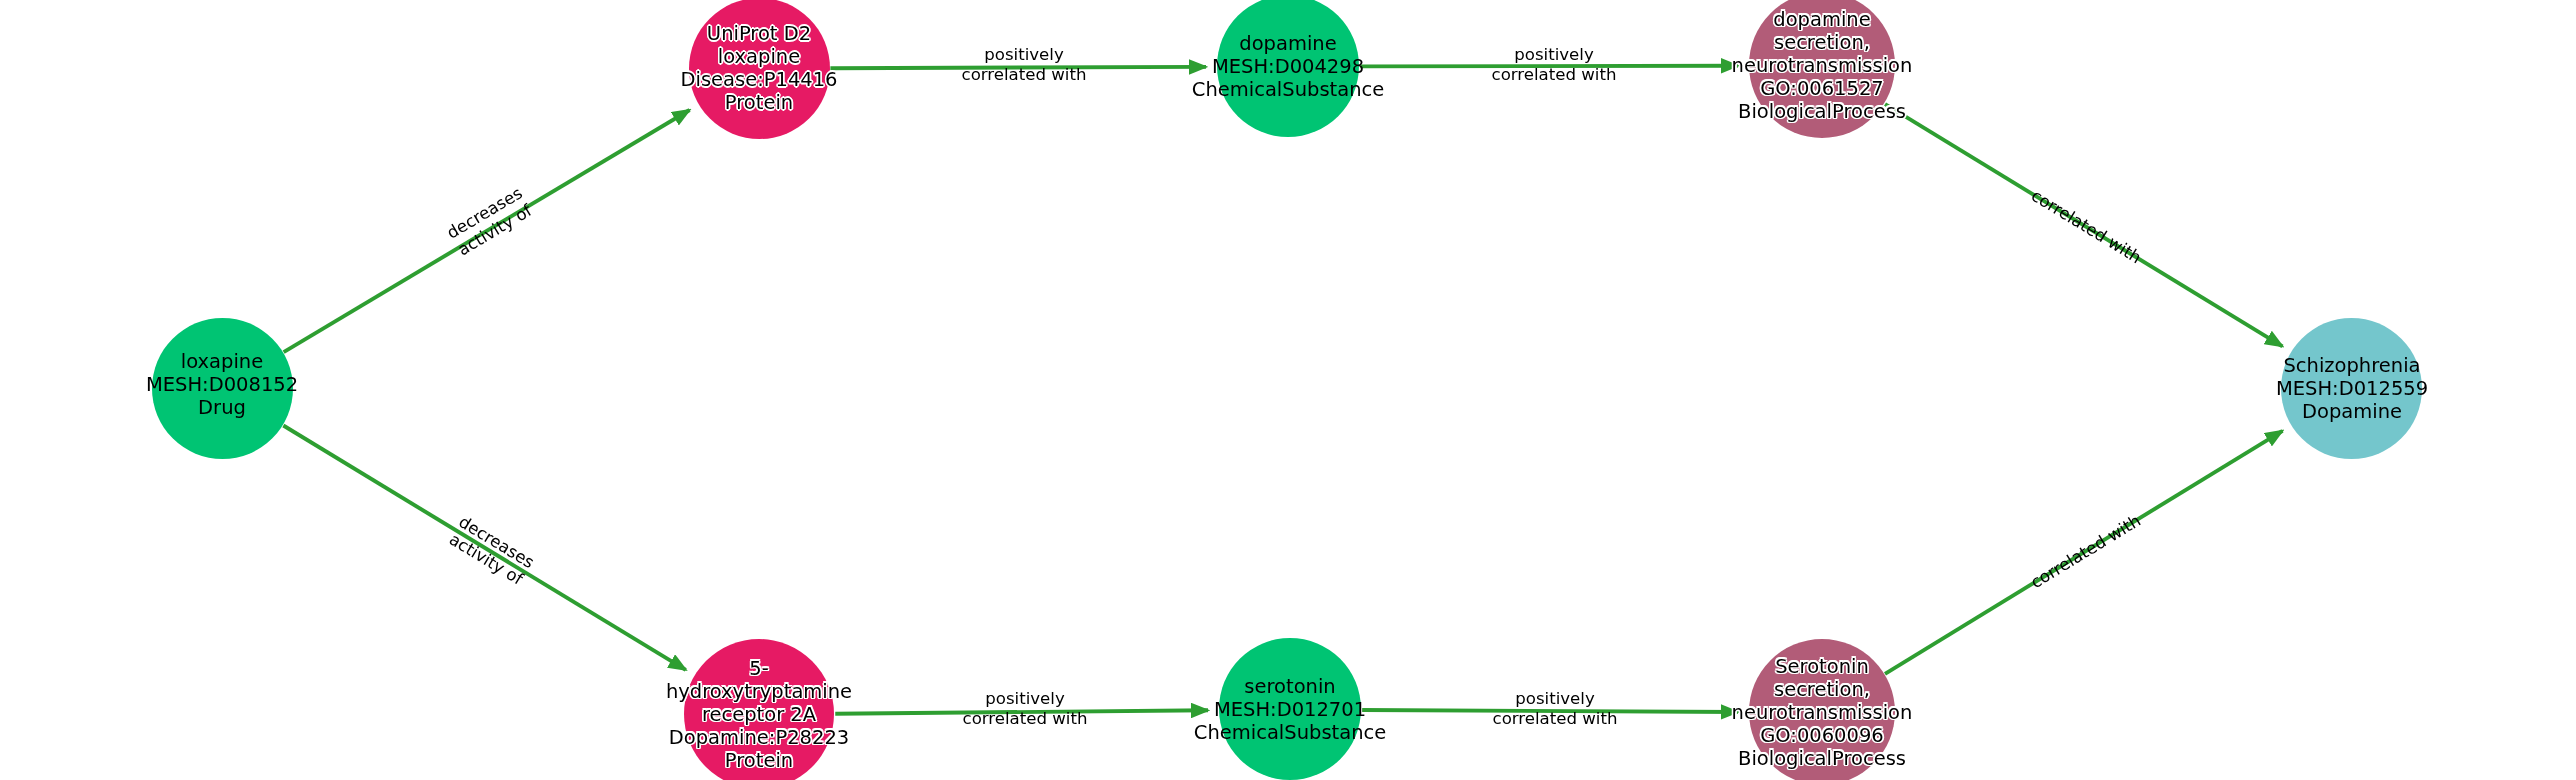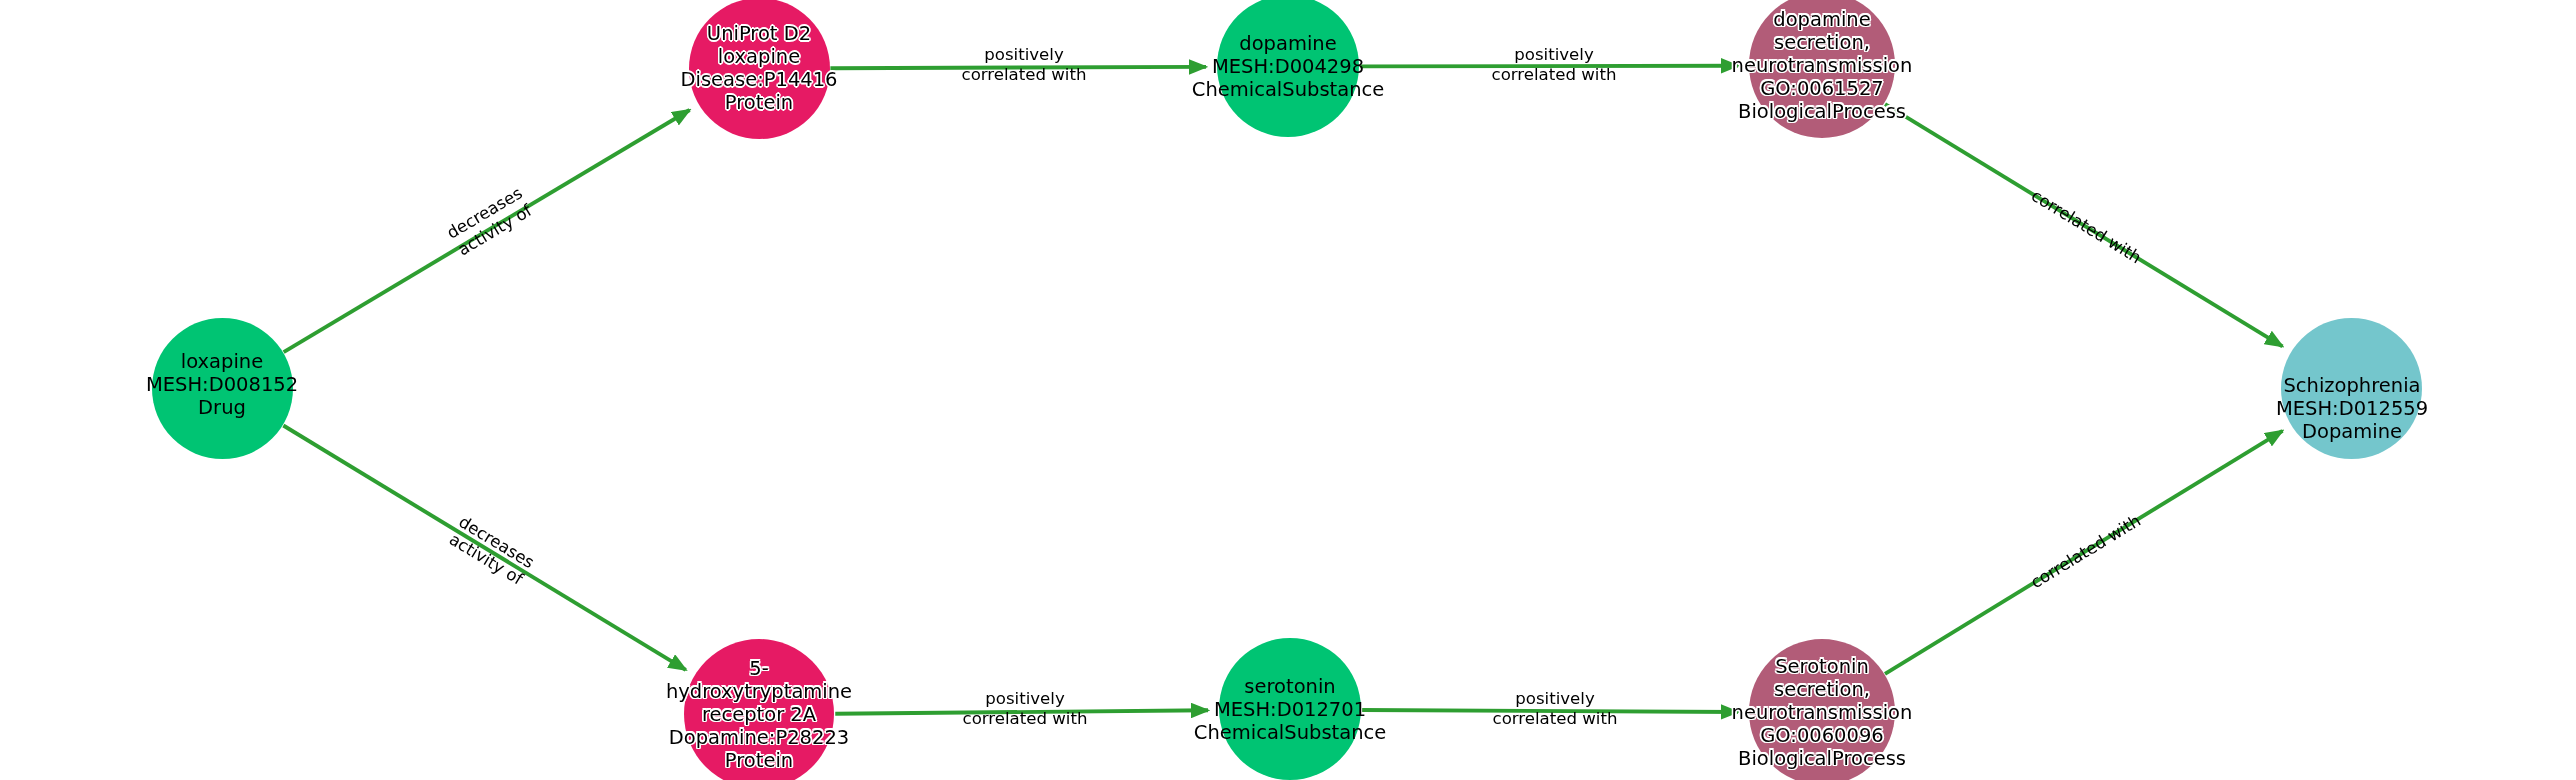--- a/index.html
+++ b/index.html
@@ -112,21 +112,21 @@
       </div>
       <div class="node" style="left: 1749px; top: -7.8px; width: 146px; height: 146px; background: rgb(178, 92, 120);"></div>
       <div class="node-label outlined" style="left: 1822px; top: 65px;">
         <span class="ln">dopamine</span>
         <span class="ln">secretion,</span>
         <span class="ln">neurotransmission</span>
         <span class="ln">GO:0061527</span>
         <span class="ln">BiologicalProcess</span>
       </div>
       <div class="node" style="left: 2281px; top: 318px; width: 141px; height: 141px; background: rgb(116, 198, 204);"></div>
-      <div class="node-label" style="left: 2352px; top: 388px; margin-top: 20px;">
+      <div class="node-label" style="left: 2352px; top: 388px;">
         <span class="ln">Schizophrenia</span>
         <span class="ln">MESH:D012559</span>
         <span class="ln">Dopamine</span>
       </div>
       <div class="node" style="left: 684px; top: 639px; width: 150px; height: 150px; background: rgb(230, 26, 100);"></div>
       <div class="node-label outlined" style="left: 759px; top: 714px;">
         <span class="ln">5-</span>
         <span class="ln">hydroxytryptamine</span>
         <span class="ln">receptor 2A</span>
         <span class="ln">Dopamine:P28223</span>

